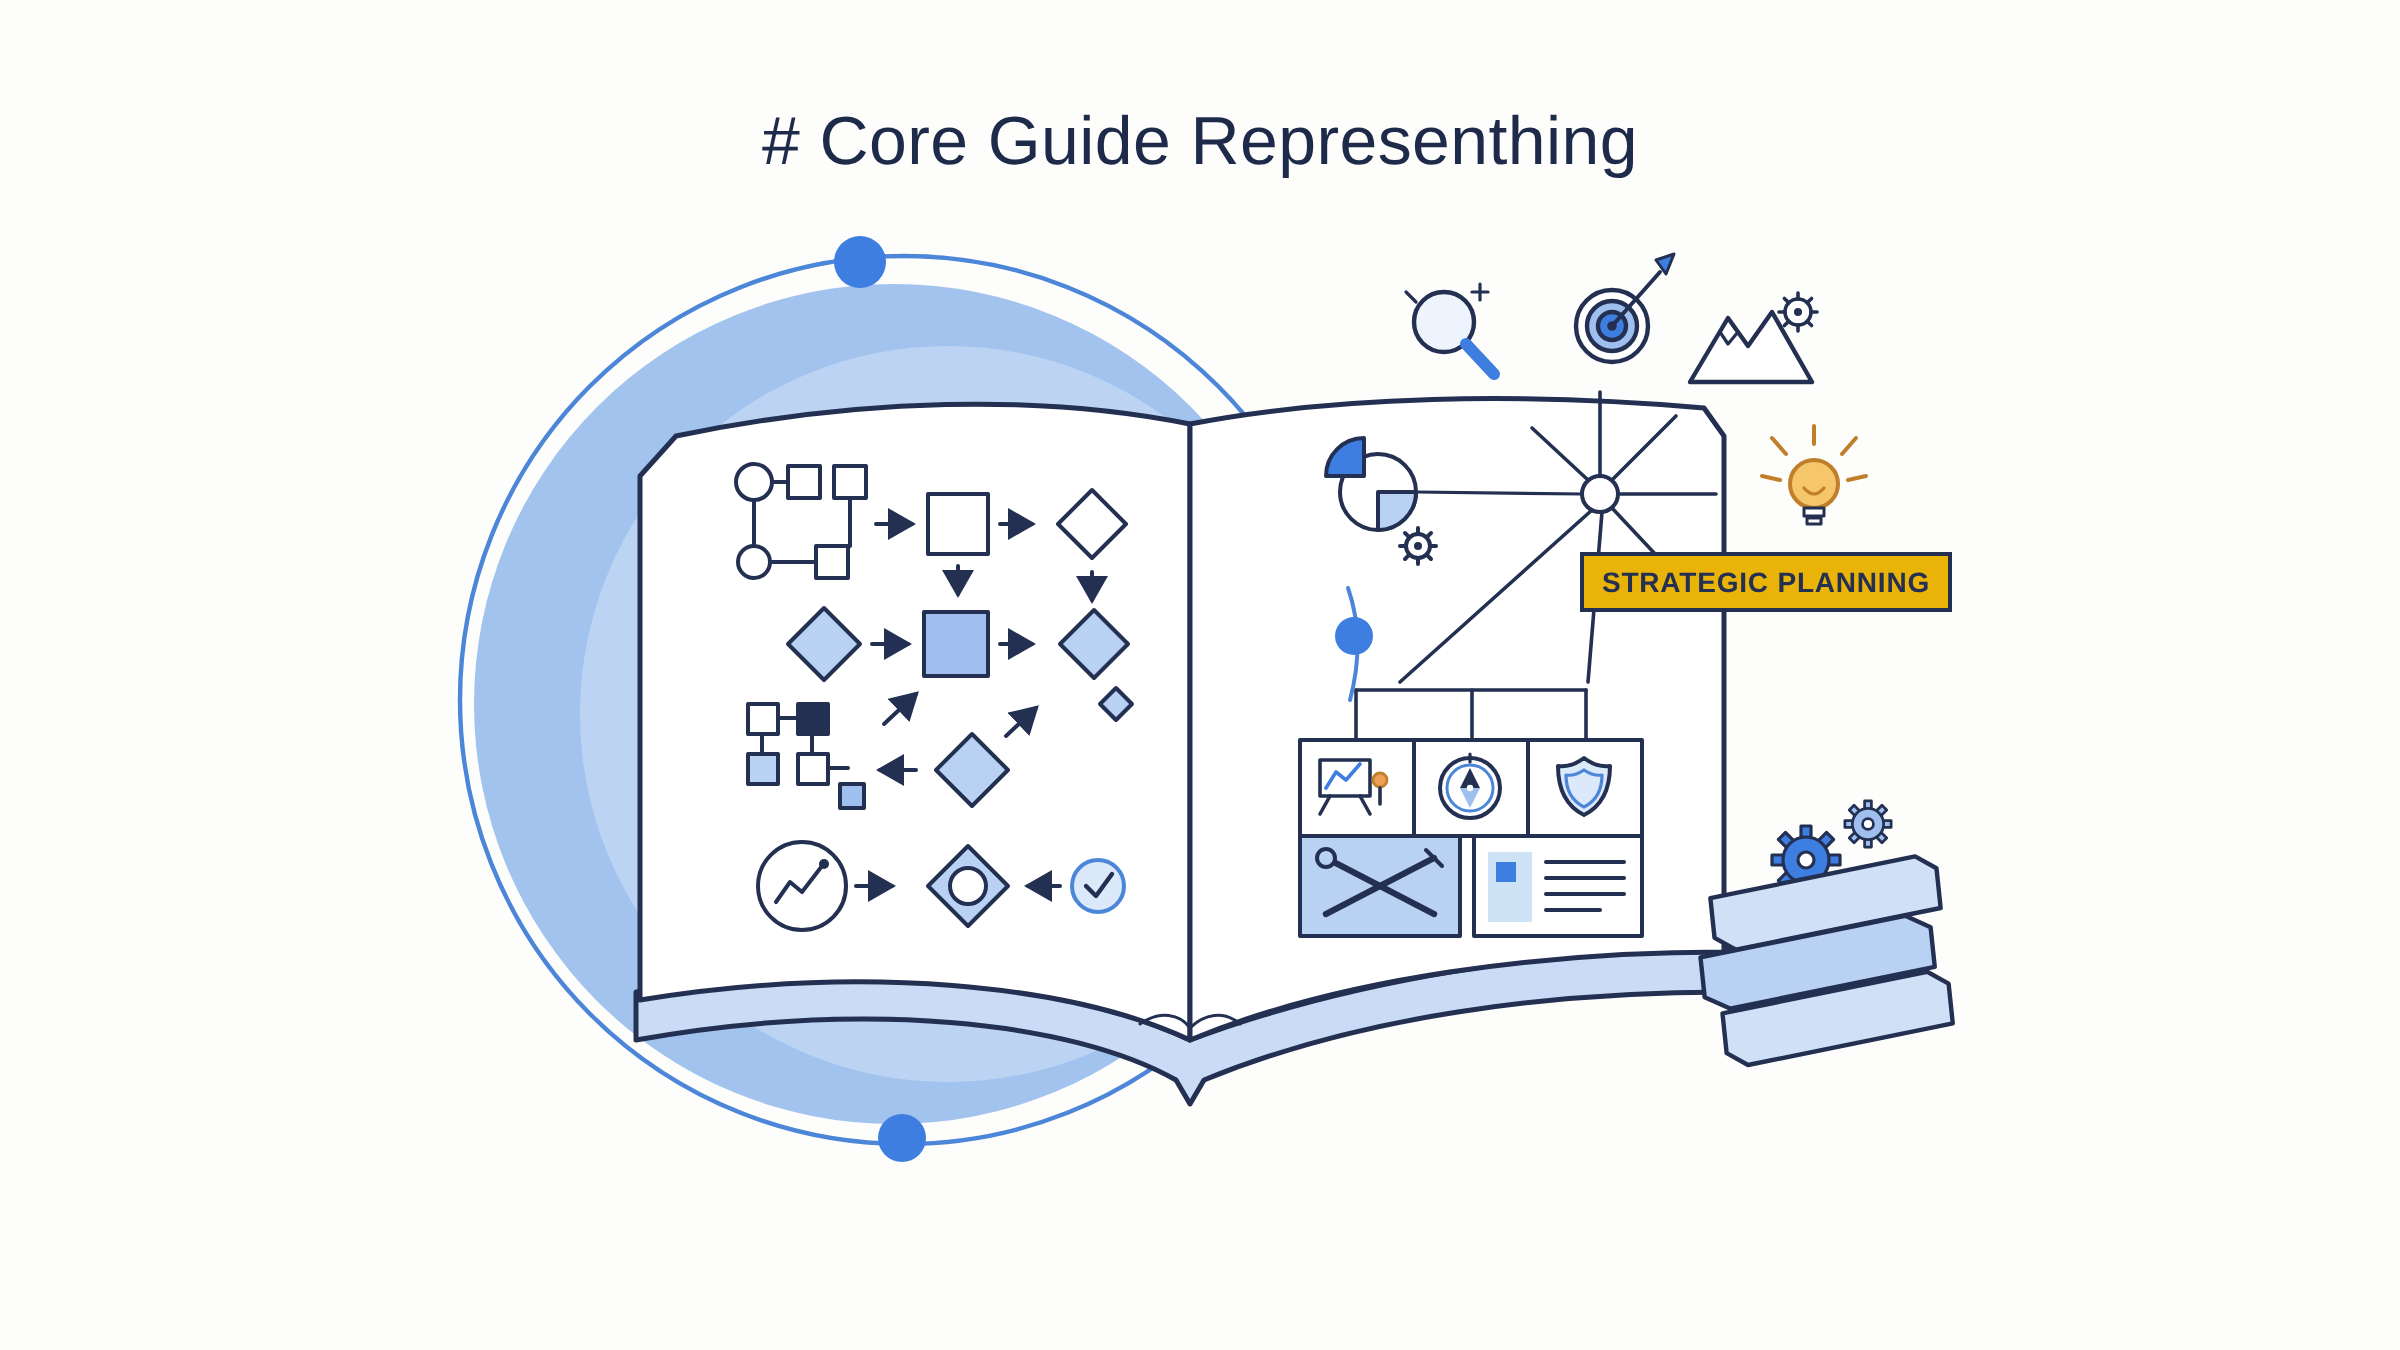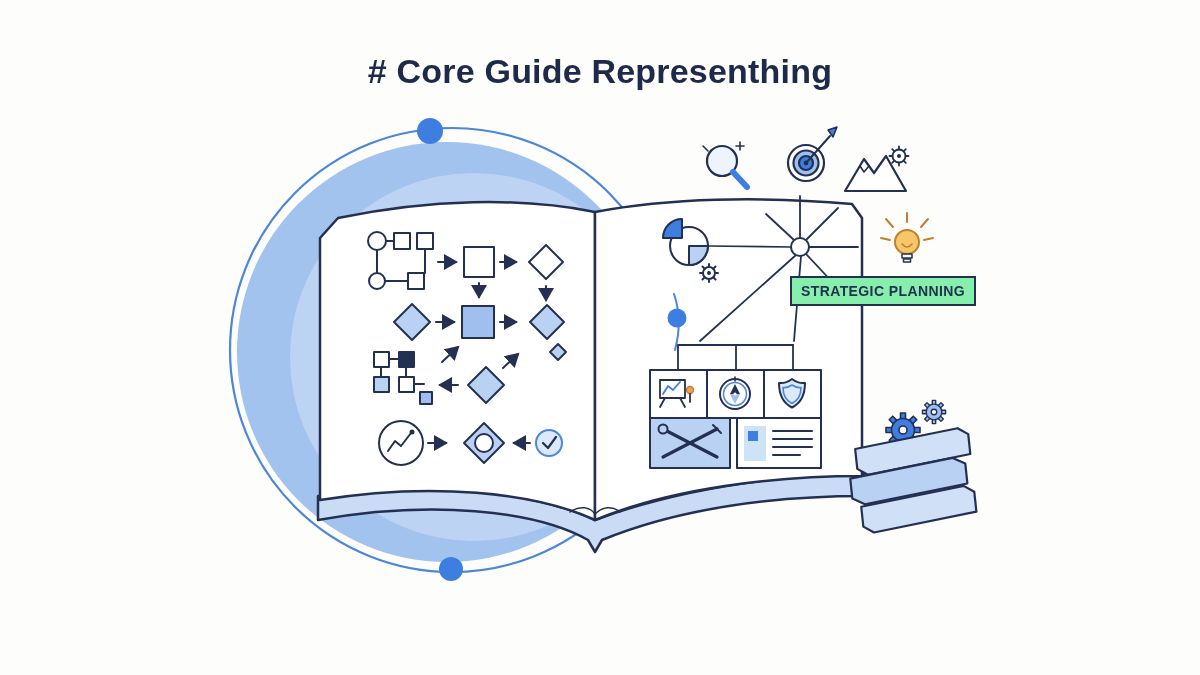--- a/index.html
+++ b/index.html
@@ -2,26 +2,26 @@
 <html><head>
 <meta charset="utf-8">
 <style>
   html,body{margin:0;padding:0;background:#ffffff;}
   .canvas{
     position:relative;width:1200px;height:675px;overflow:hidden;
     background:#fdfdfb;font-family:"Liberation Sans",sans-serif;
   }
   .title{
     position:absolute;top:52px;left:0;width:100%;text-align:center;
-    font-size:34px;font-weight:bold;color:#1e2a4a;letter-spacing:0.2px;margin:0;
+    font-size:34px;font-weight:normal;color:#1e2a4a;letter-spacing:0.2px;margin:0;
   }
   .illustration{position:absolute;top:0;left:0;}
   .strategic-label{
     position:absolute;left:790px;top:276px;width:186px;height:30px;
-    background:#86efac;border:2px solid #243052;box-sizing:border-box;
+    background:#eab308;border:2px solid #243052;box-sizing:border-box;
     display:flex;align-items:center;justify-content:center;
     font-size:14px;font-weight:bold;color:#243052;letter-spacing:0.4px;white-space:nowrap;
   }
 </style>
 </head>
 <body>
 
 <div class="canvas">
 
   <h1 class="title"># Core Guide Representhing</h1>

